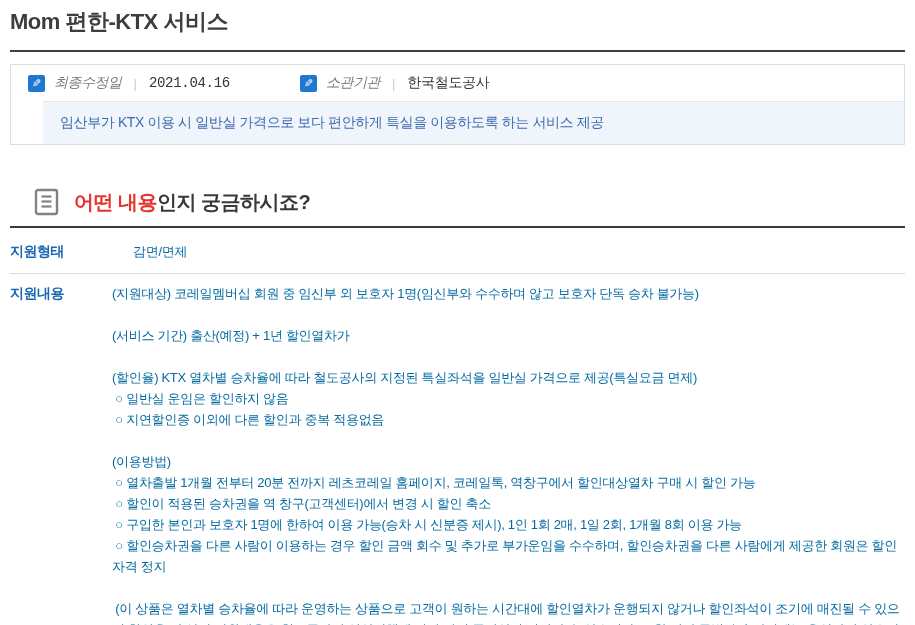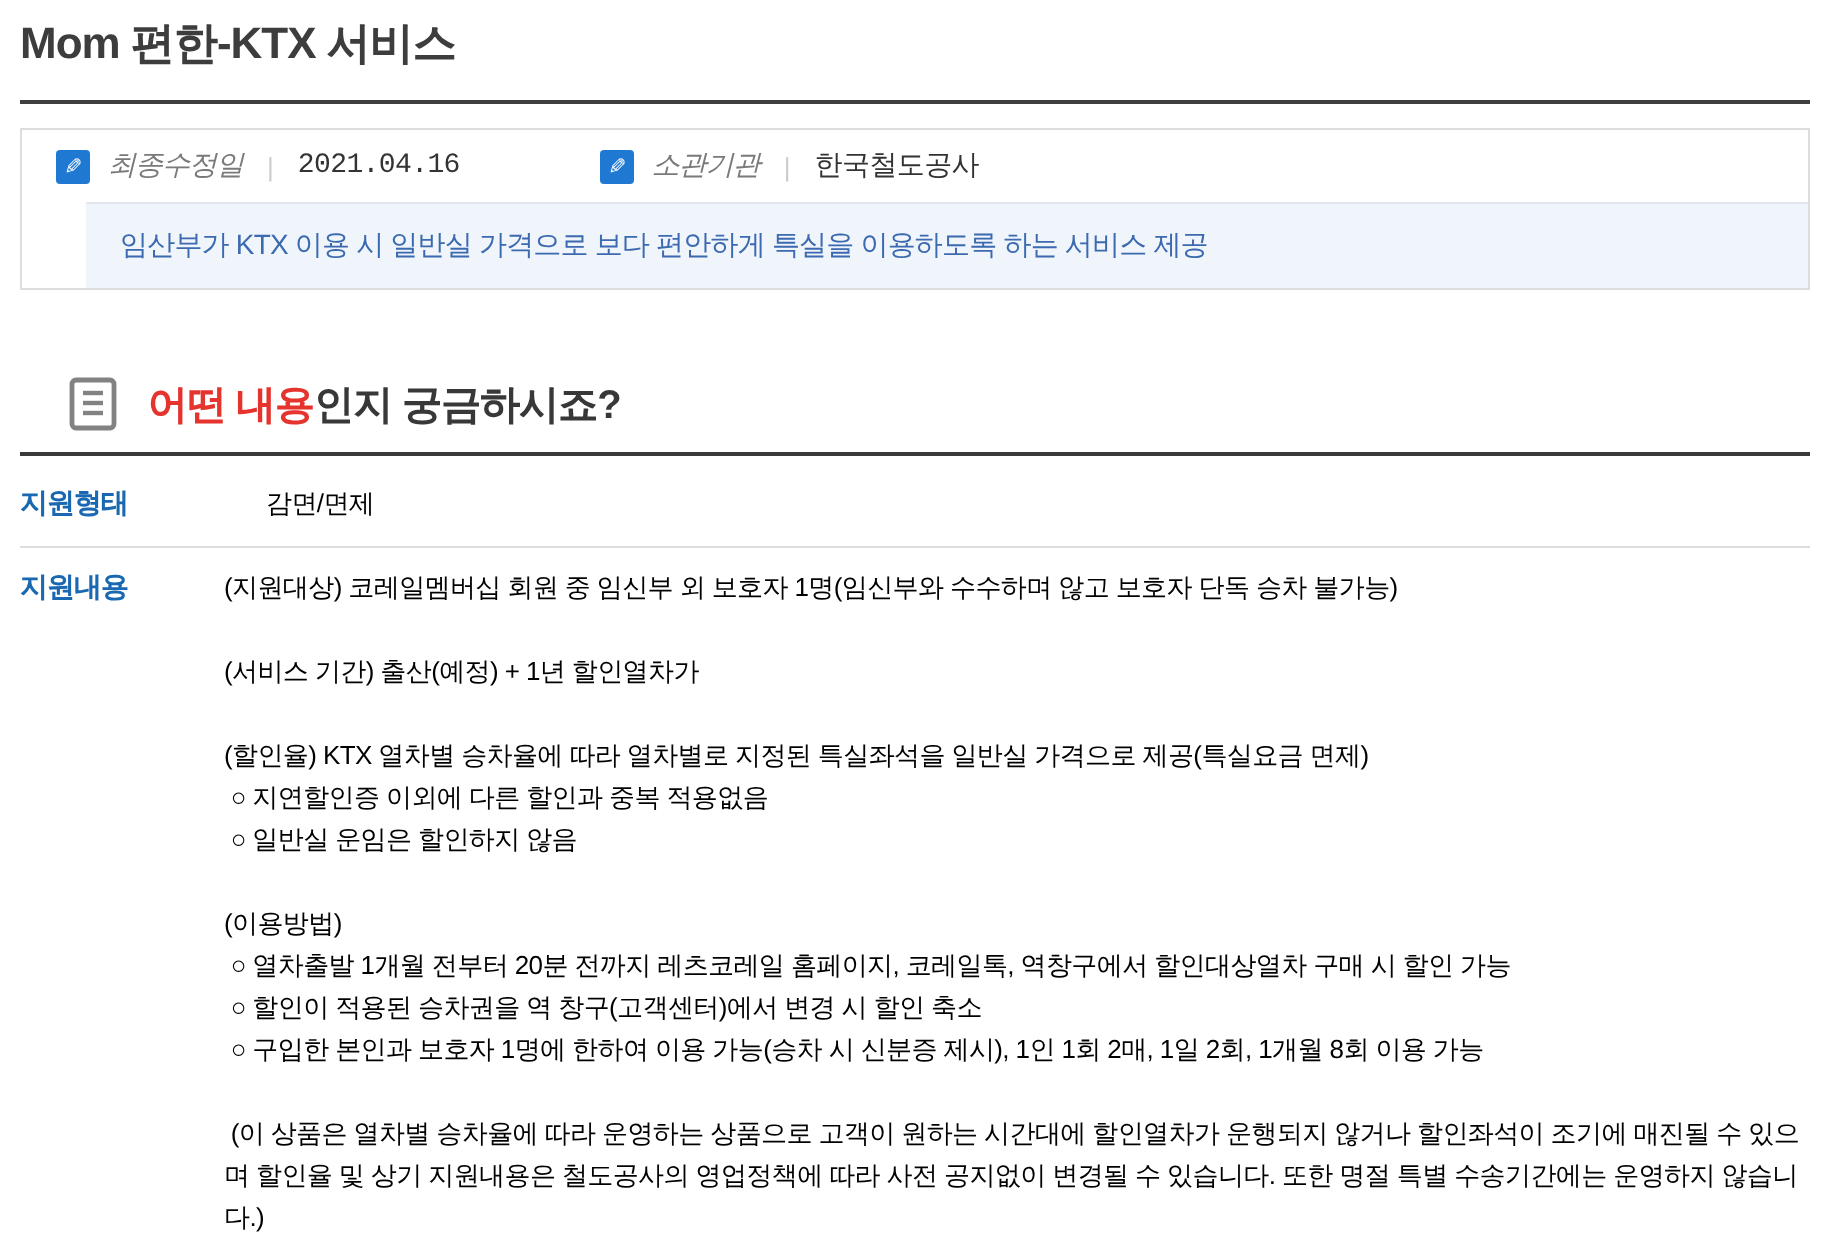--- a/index.html
+++ b/index.html
@@ -54,21 +54,21 @@
 
   
   .table-row { display: flex; border-bottom: 1px solid #ddd; }
   .table-row.row-1 { padding: 13px 0 11px 0; gap: 21px; }
   .table-row.row-2 { padding: 9px 0 6px 0; }
   .row-label {
     width: 102px; flex: none;
     color: #1a68b2; font-weight: bold; font-size: 14px;
     letter-spacing: -0.5px; line-height: 21px;
   }
-  .row-content { flex: 1; font-size: 13px; line-height: 21px; color: #000000; letter-spacing: -0.3px; }
+  .row-content { flex: 1; font-size: 13px; line-height: 21px; color: #0369a1; letter-spacing: -0.3px; }
   .content-line { white-space: pre-wrap; min-height: 21px; }
 </style>
 </head>
 <body>
 
 <div class="page">
 
   <h1 class="page-title">Mom 편한-KTX 서비스</h1>
   <hr class="title-divider">
 
@@ -112,27 +112,28 @@
           <div class="content-line">감면/면제</div>
         </div>
     </div>
     <div class="table-row row-2">
       <div class="row-label">지원내용</div>
       <div class="row-content">
           <div class="content-line">(지원대상) 코레일멤버십 회원 중 임신부 외 보호자 1명(임신부와 수수하며 않고 보호자 단독 승차 불가능)</div>
           <div class="content-line">&nbsp;</div>
           <div class="content-line">(서비스 기간) 출산(예정) + 1년 할인열차가</div>
           <div class="content-line">&nbsp;</div>
-          <div class="content-line">(할인율) KTX 열차별 승차율에 따라 열차별로 지정된 특실좌석을 일반실 가격으로 제공(특실요금 면제)</div>
+          <div class="content-line">(할인율) KTX 열차별 승차율에 따라 철도공사의 지정된 특실좌석을 일반실 가격으로 제공(특실요금 면제)</div>
+          <div class="content-line"> ○ 일반실 운임은 할인하지 않음</div>
           <div class="content-line"> ○ 지연할인증 이외에 다른 할인과 중복 적용없음</div>
-          <div class="content-line"> ○ 일반실 운임은 할인하지 않음</div>
           <div class="content-line">&nbsp;</div>
           <div class="content-line">(이용방법)</div>
           <div class="content-line"> ○ 열차출발 1개월 전부터 20분 전까지 레츠코레일 홈페이지, 코레일톡, 역창구에서 할인대상열차 구매 시 할인 가능</div>
           <div class="content-line"> ○ 할인이 적용된 승차권을 역 창구(고객센터)에서 변경 시 할인 축소</div>
           <div class="content-line"> ○ 구입한 본인과 보호자 1명에 한하여 이용 가능(승차 시 신분증 제시), 1인 1회 2매, 1일 2회, 1개월 8회 이용 가능</div>
+          <div class="content-line"> ○ 할인승차권을 다른 사람이 이용하는 경우 할인 금액 회수 및 추가로 부가운임을 수수하며, 할인승차권을 다른 사람에게 제공한 회원은 할인자격 정지</div>
           <div class="content-line">&nbsp;</div>
           <div class="content-line"> (이 상품은 열차별 승차율에 따라 운영하는 상품으로 고객이 원하는 시간대에 할인열차가 운행되지 않거나 할인좌석이 조기에 매진될 수 있으며 할인율 및 상기 지원내용은 철도공사의 영업정책에 따라 사전 공지없이 변경될 수 있습니다. 또한 명절 특별 수송기간에는 운영하지 않습니다.)</div>
         </div>
     </div>
   </div>
 
 </div>
 
 </body></html>

